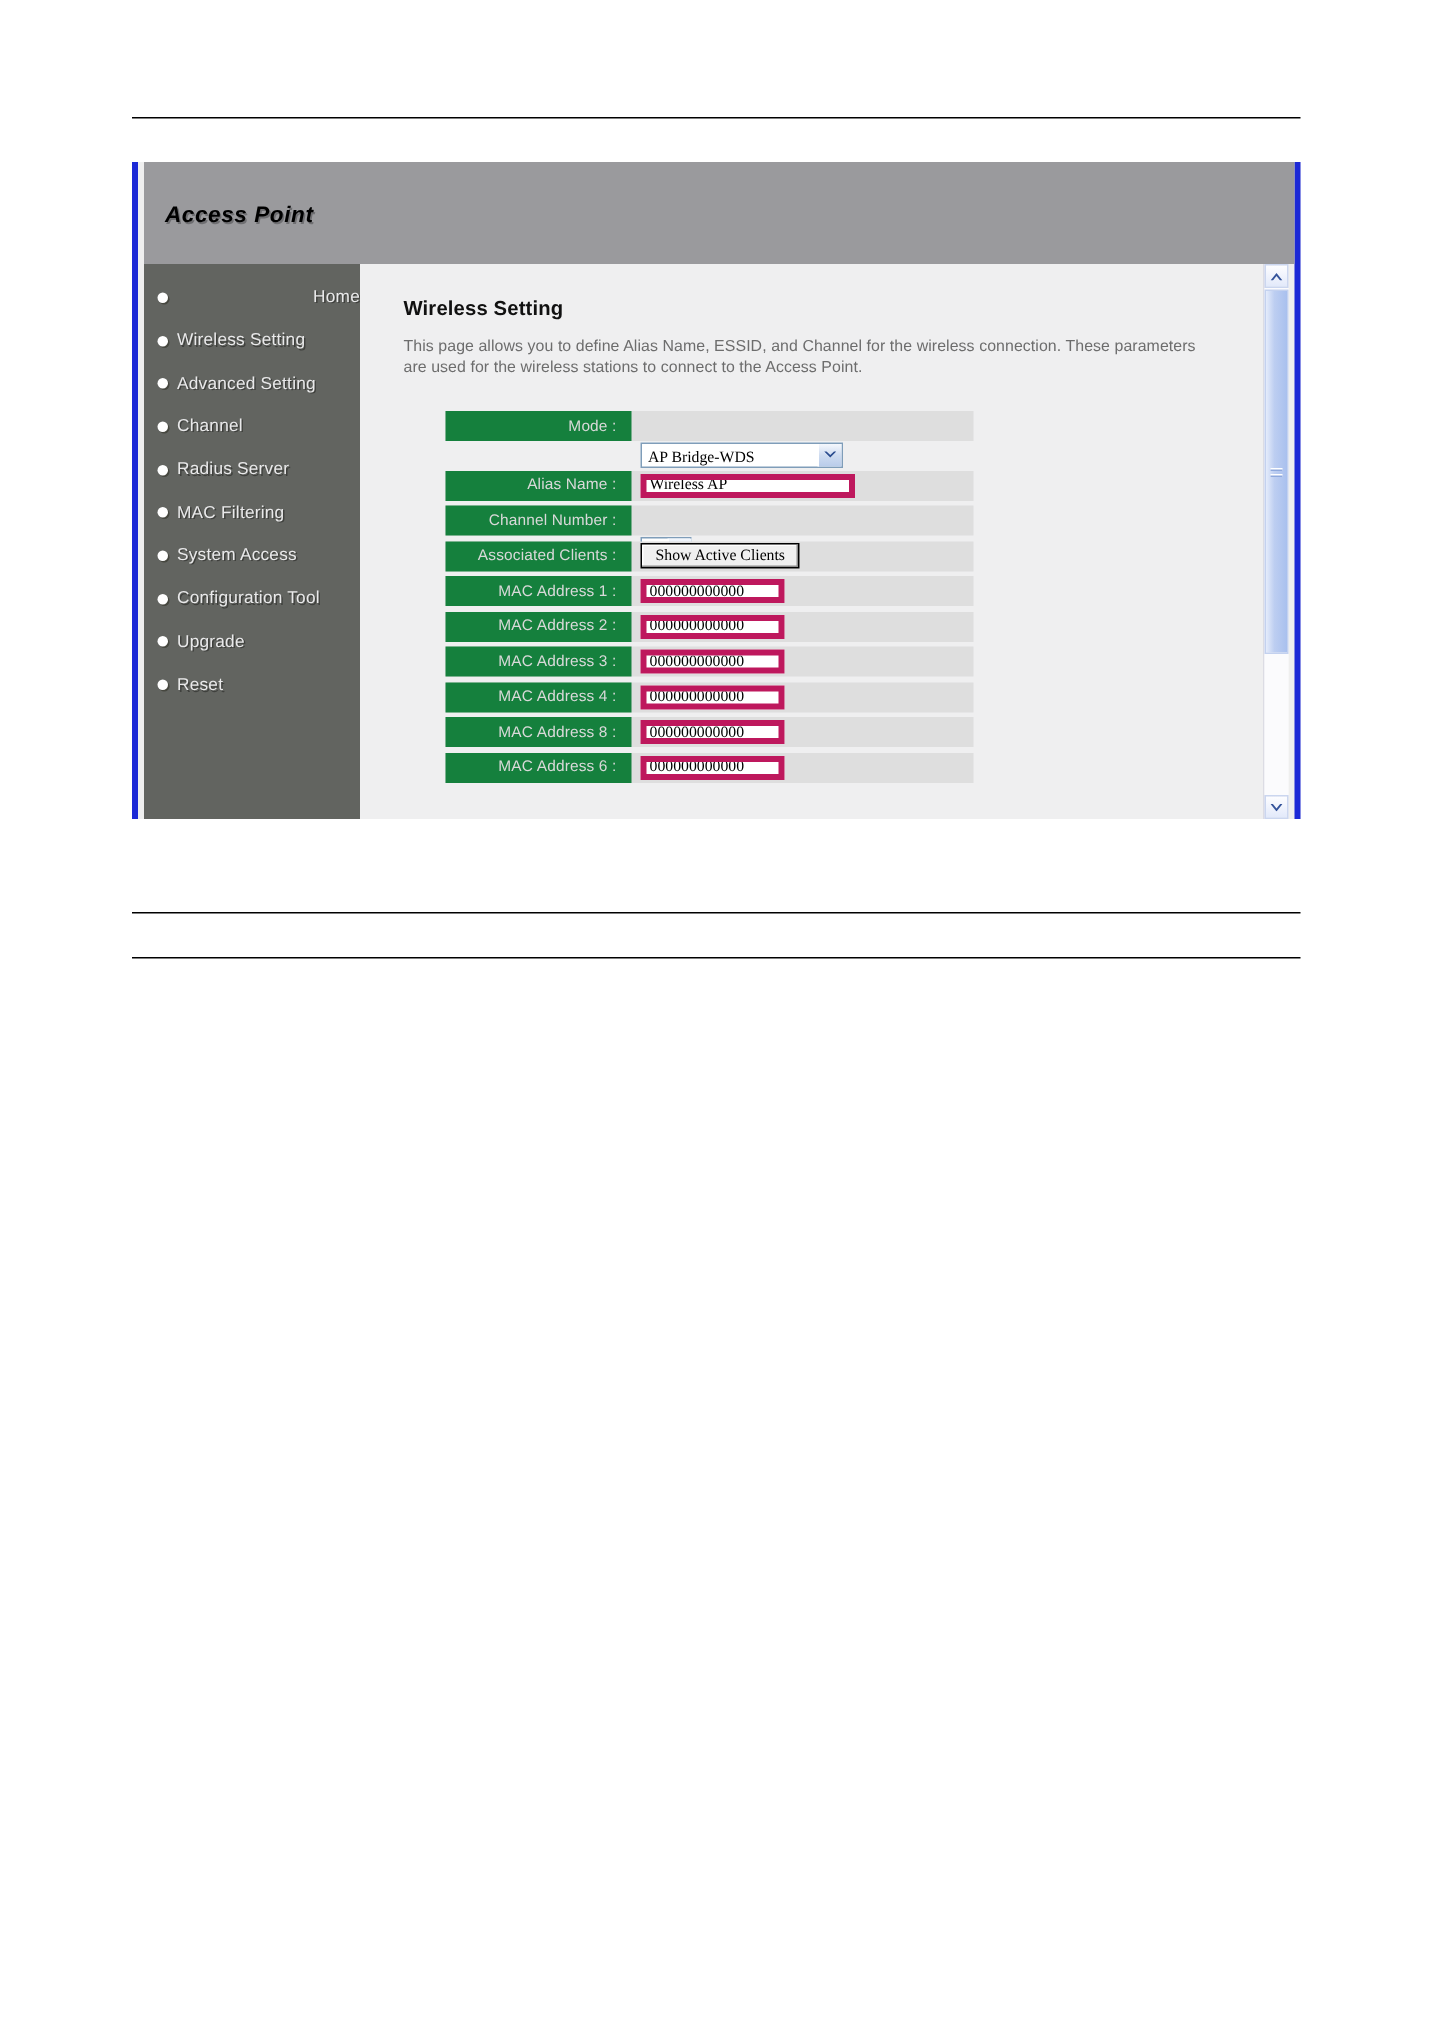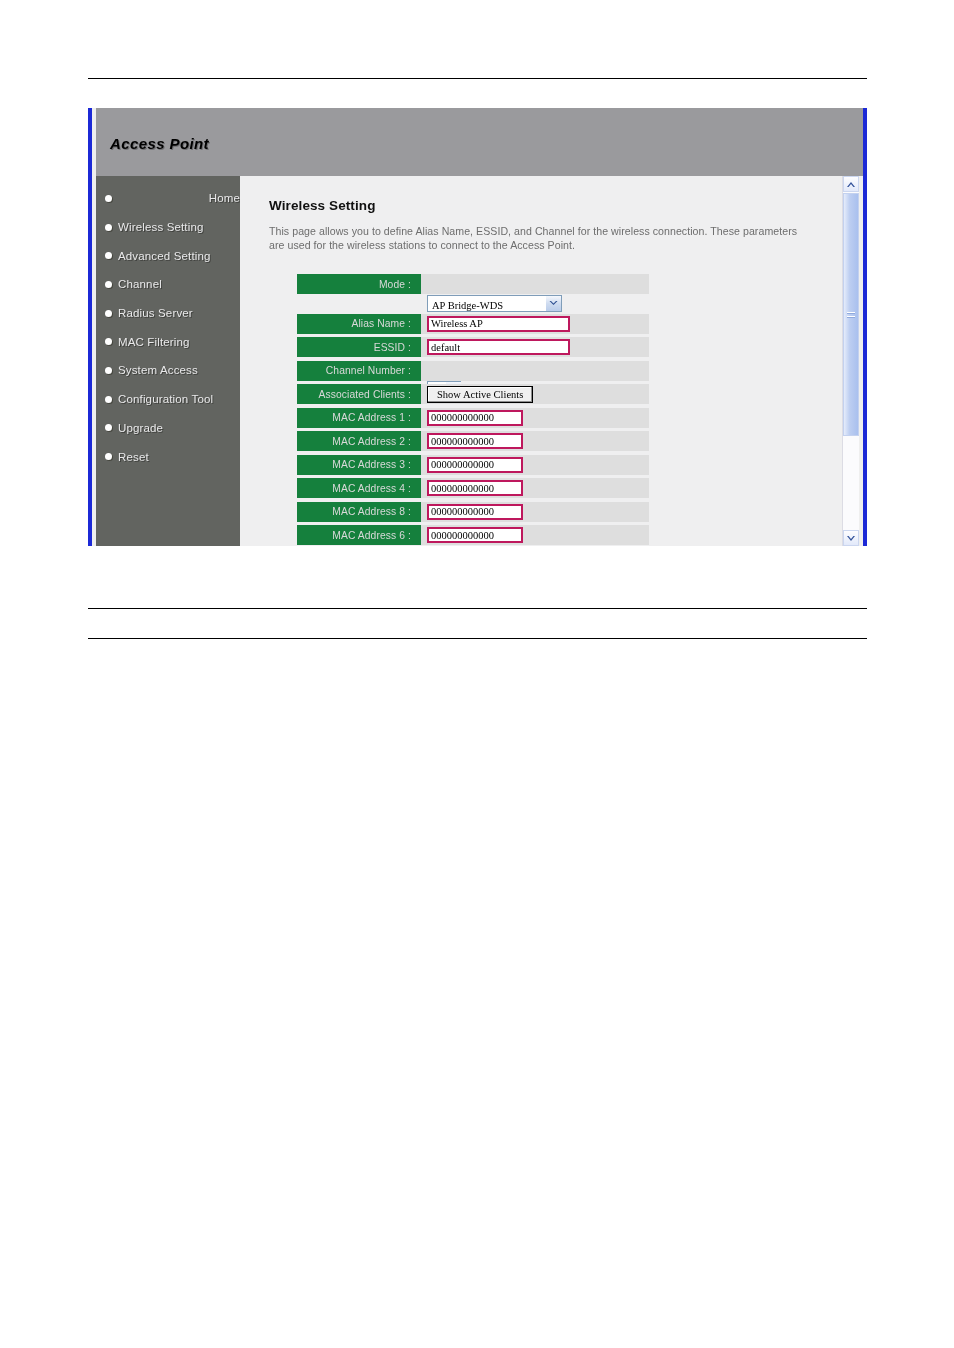--- a/index.html
+++ b/index.html
@@ -163,21 +163,21 @@
     top: 0;
     height: 20px;
     display: flex;
     align-items: center;
   }
 
   
   .text-input {
     box-sizing: border-box;
     height: 16px;
-    border: 2px solid #be185d;
+    border: 4px solid #be185d;
     background: #ffffff;
     font-family: "Liberation Serif", serif;
     font-size: 10.5px;
     color: #000000;
     padding: 0 2px;
     line-height: 14px;
     outline: none;
   }
   .input-wide { width: 143px; }
 
@@ -367,26 +367,20 @@
           </div>
         </div>
 
         <div class="row">
           <div class="row-label">Alias Name :</div>
           <div class="row-field">
             <input class="text-input input-wide" type="text" value="Wireless AP" style="">
           </div>
         </div>
 
-        <div class="row">
-          <div class="row-label">ESSID :</div>
-          <div class="row-field">
-            <input class="text-input input-wide" type="text" value="default" style="">
-          </div>
-        </div>
 
         <div class="row">
           <div class="row-label">Channel Number :</div>
           <div class="row-field">
             <div class="select-box select-channel">
               <span class="select-text">11</span>
               <span class="select-arrow">
                 <svg width="9" height="6" viewBox="0 0 9 6">
                     <path d="M0.5 1 L4.5 5 L8.5 1 L7 1 L4.5 3.4 L2 1 Z" fill="#2b4d8f"></path>
                   </svg>

